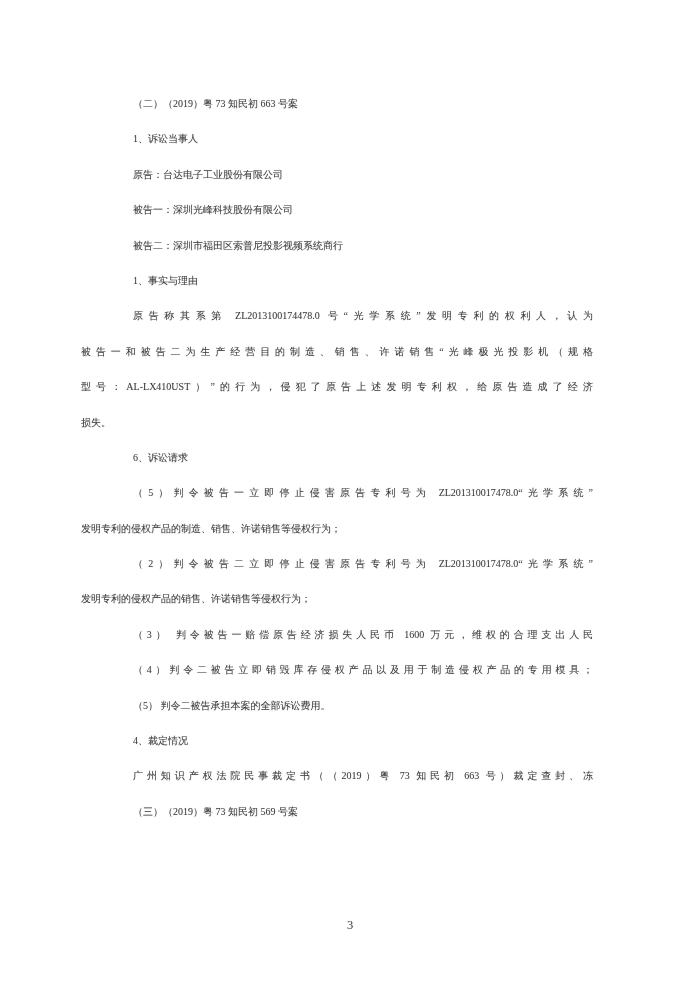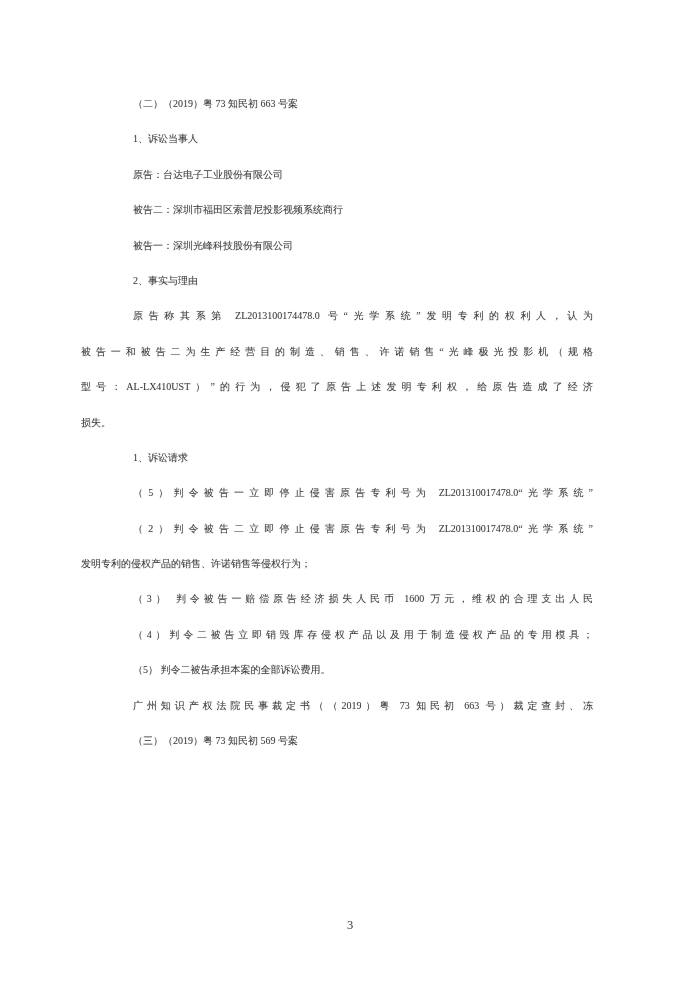--- a/index.html
+++ b/index.html
@@ -51,31 +51,33 @@
   }
 </style>
 </head>
 <body>
 
 <div class="page">
   <div class="content">
     <div class="line ind">（二）（2019）粤 73 知民初 663 号案</div>
     <div class="line ind">1、诉讼当事人</div>
     <div class="line ind">原告：台达电子工业股份有限公司</div>
+    <div class="line ind">被告一：深圳光峰科技股份有限公司</div>
     <div class="line ind">被告二：深圳市福田区索普尼投影视频系统商行</div>
-    <div class="line ind">被告一：深圳光峰科技股份有限公司</div>
-    <div class="line ind">2、事实与理由</div>
+    <div class="line ind">1、事实与理由</div>
     <div class="line ind full">原告称其系第 ZL2013100174478.0 号“光学系统”发明专利的权利人，认为</div>
     <div class="line full">被告一和被告二为生产经营目的制造、销售、许诺销售“光峰极光投影机（规格</div>
     <div class="line full">型号：AL-LX410UST）”的行为，侵犯了原告上述发明专利权，给原告造成了经济</div>
     <div class="line">损失。</div>
-    <div class="line ind">1、诉讼请求</div>
+    <div class="line ind">6、诉讼请求</div>
     <div class="line ind full">（5）判令被告一立即停止侵害原告专利号为 ZL201310017478.0“光学系统”</div>
+    <div class="line">发明专利的侵权产品的制造、销售、许诺销售等侵权行为；</div>
     <div class="line ind full">（2）判令被告二立即停止侵害原告专利号为 ZL201310017478.0“光学系统”</div>
     <div class="line">发明专利的侵权产品的销售、许诺销售等侵权行为；</div>
     <div class="line ind full">（3） 判令被告一赔偿原告经济损失人民币 1600 万元，维权的合理支出人民</div>
     <div class="line ind full">（4）判令二被告立即销毁库存侵权产品以及用于制造侵权产品的专用模具；</div>
     <div class="line ind">（5） 判令二被告承担本案的全部诉讼费用。</div>
+    <div class="line ind">4、裁定情况</div>
     <div class="line ind full">广州知识产权法院民事裁定书（（2019）粤 73 知民初 663 号）裁定查封、冻</div>
     <div class="line ind">（三）（2019）粤 73 知民初 569 号案</div>
   </div>
   <div class="footer">3</div>
 </div>
 
 </body></html>

